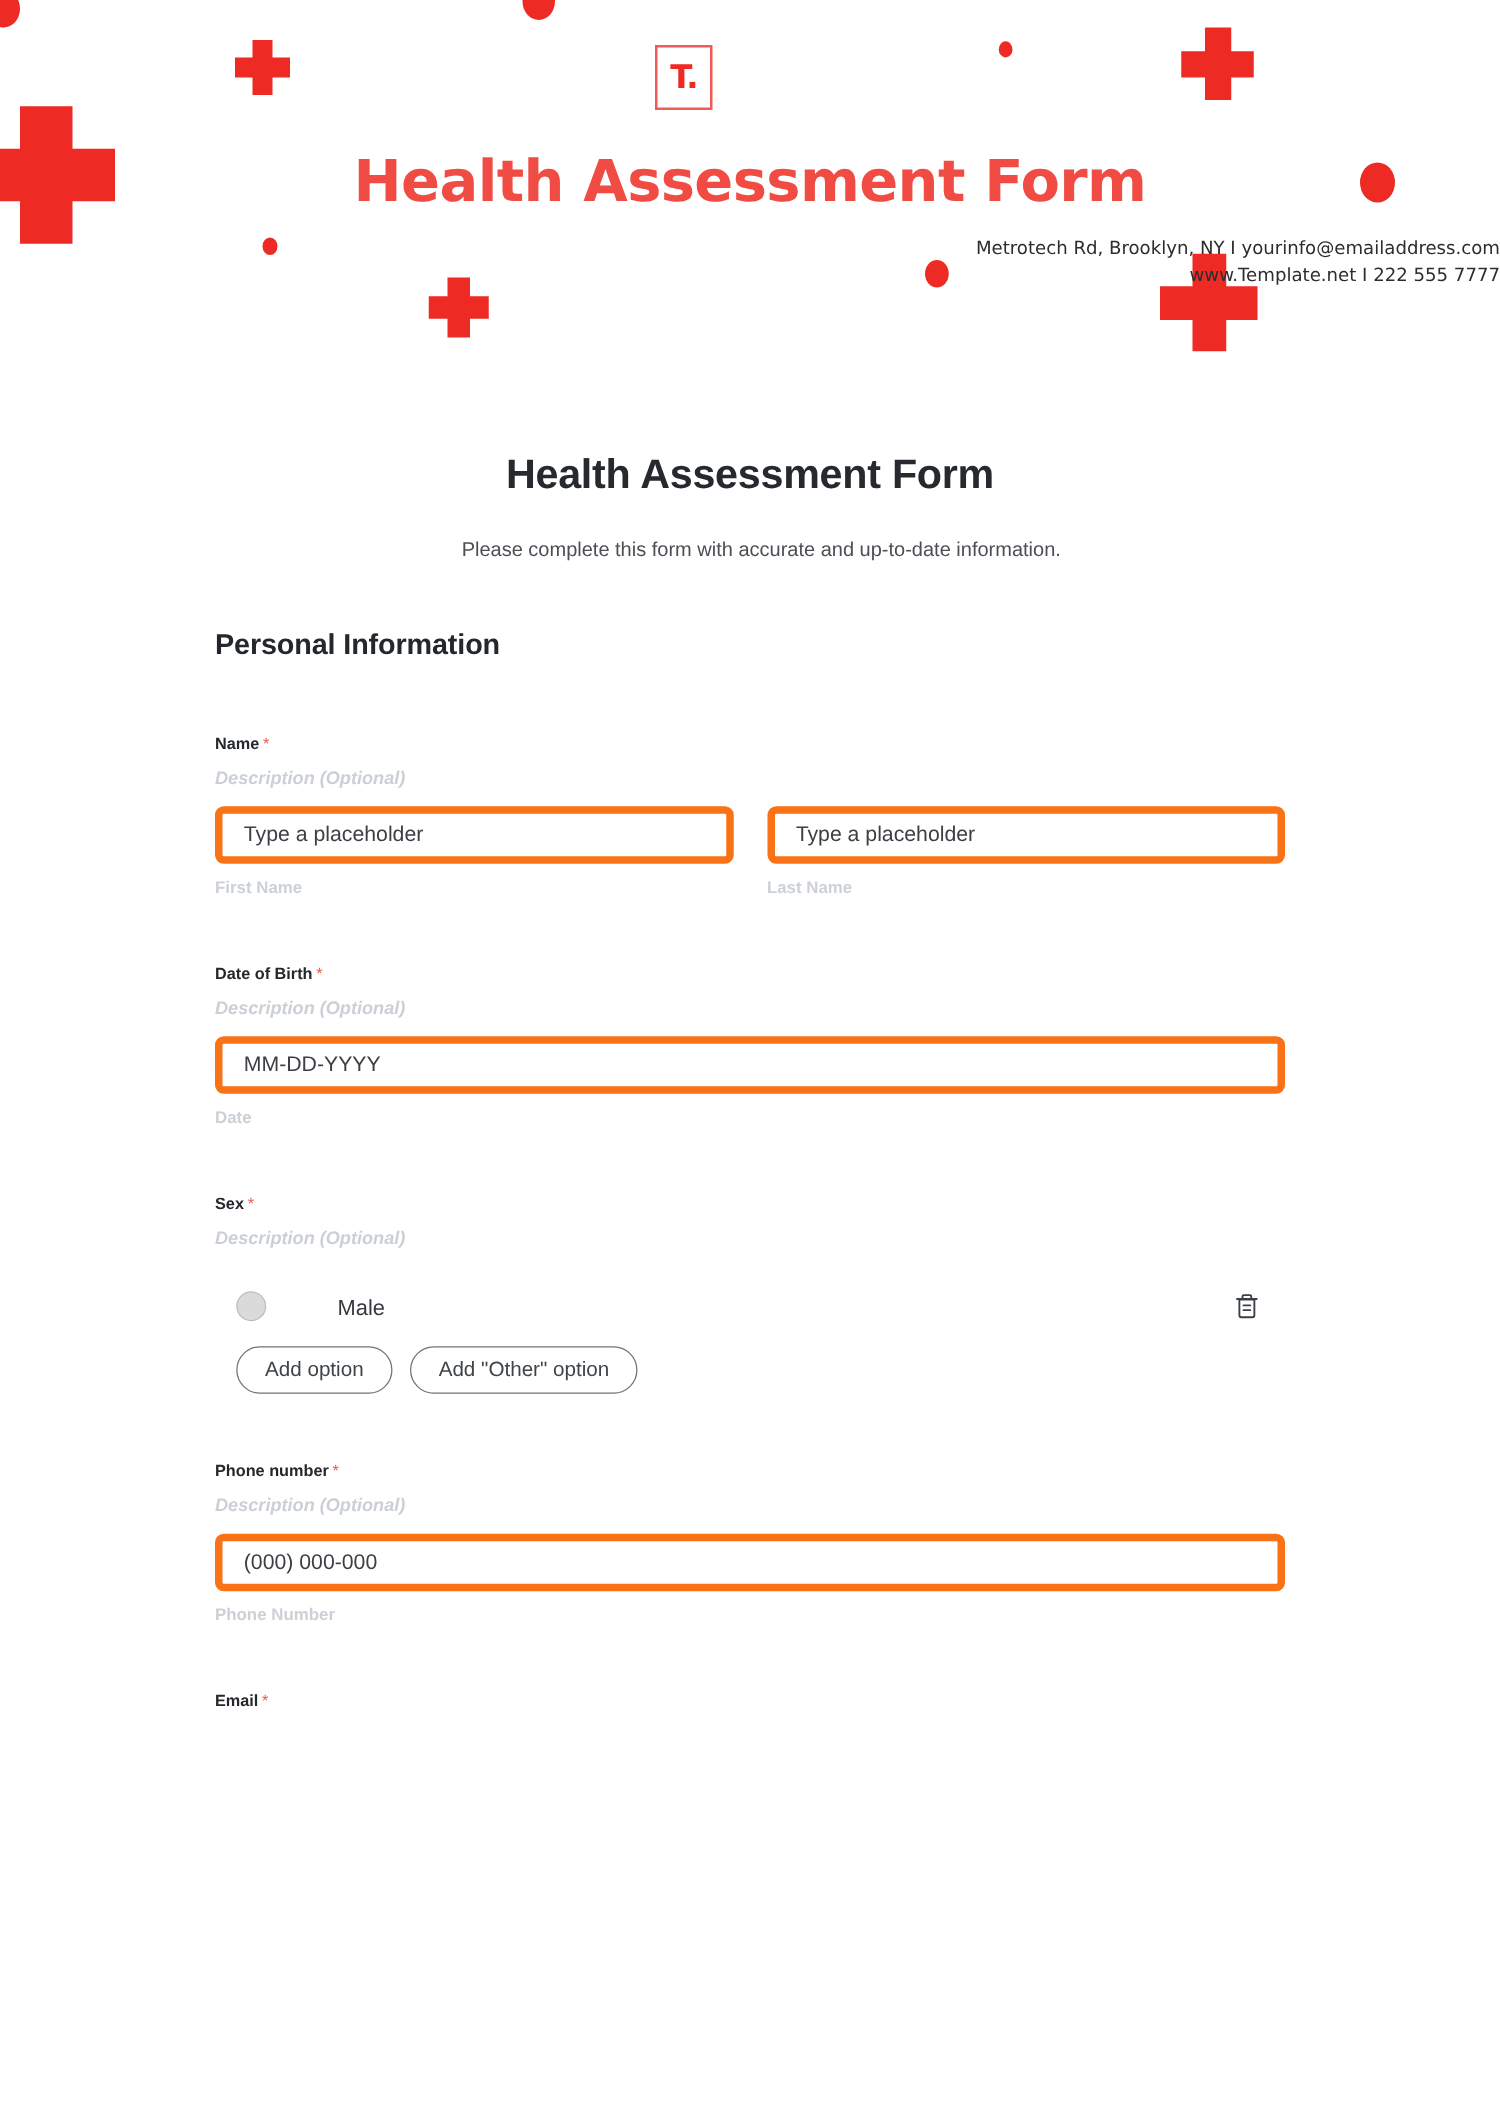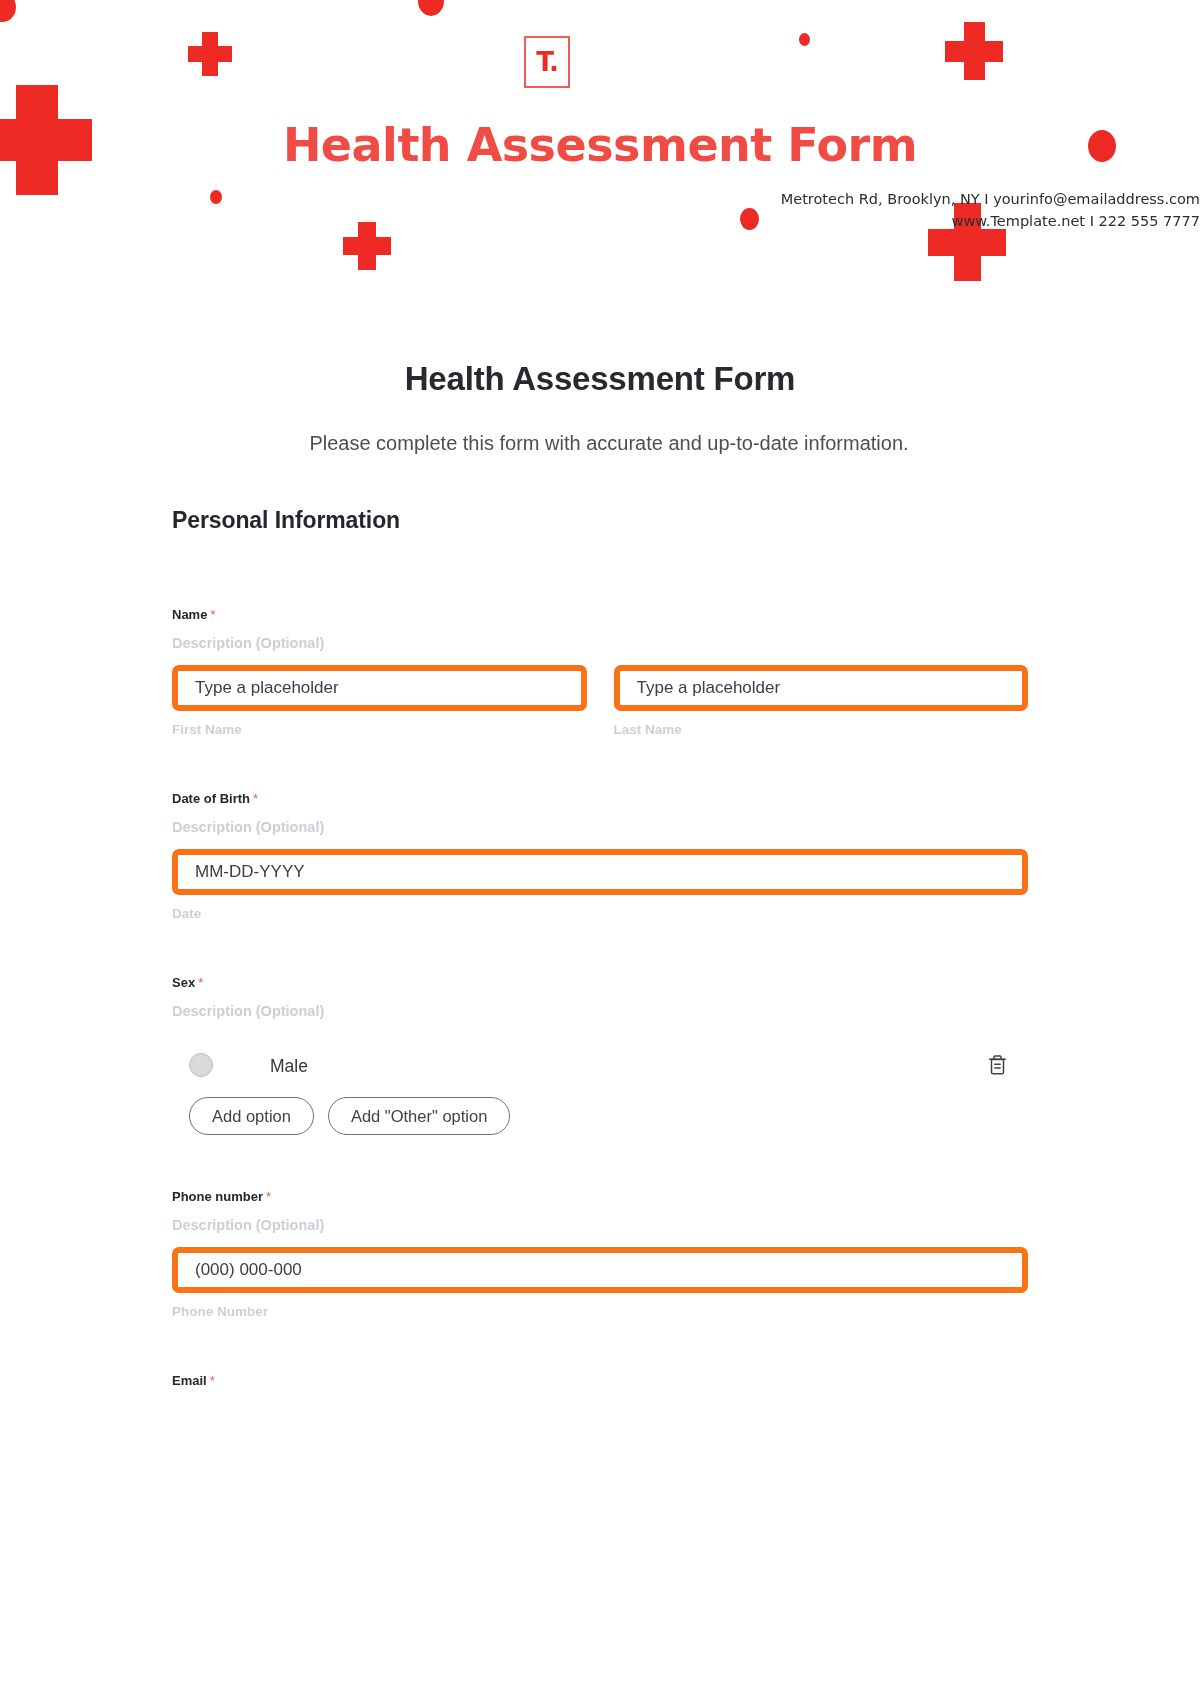--- a/index.html
+++ b/index.html
@@ -94,57 +94,58 @@
   .form-title {
     text-align: center;
     font-size: 33px;
     font-weight: 600;
     color: #262a2e;
     margin: 0 0 34px 0;
     letter-spacing: -0.2px;
   }
   .form-subtitle {
     text-align: center;
-    font-size: 20px;
+    font-size: 16px;
     color: #4b4f54;
     margin: 0 0 52px 0;
     font-weight: 400;
     padding-left: 18px;
   }
 
   .container {
     width: 856px;
     margin: 0 auto;
     padding-left: 0;
   }
 
   .section-heading {
     font-size: 23px;
     font-weight: 600;
     color: #24282c;
-    margin: 0 0 73px 0;
+    margin: 0 0 58px 0;
     letter-spacing: -0.1px;
   }
 
   .field {
     margin-bottom: 54px;
   }
   .field-label {
     font-size: 13px;
     font-weight: 600;
     color: #24282c;
     margin-bottom: 13px;
   }
   .req {
     color: #ef5a4c;
     font-weight: 500;
     margin-left: 3px;
   }
   .field-desc {
     font-size: 14.5px;
+    font-style: italic;
     font-weight: 600;
     color: #cbd0d6;
     margin-bottom: 14px;
   }
   .input {
     width: 100%;
     height: 46px;
     border: 6px solid #f97316;
     border-radius: 7px;
     background: #fff;

